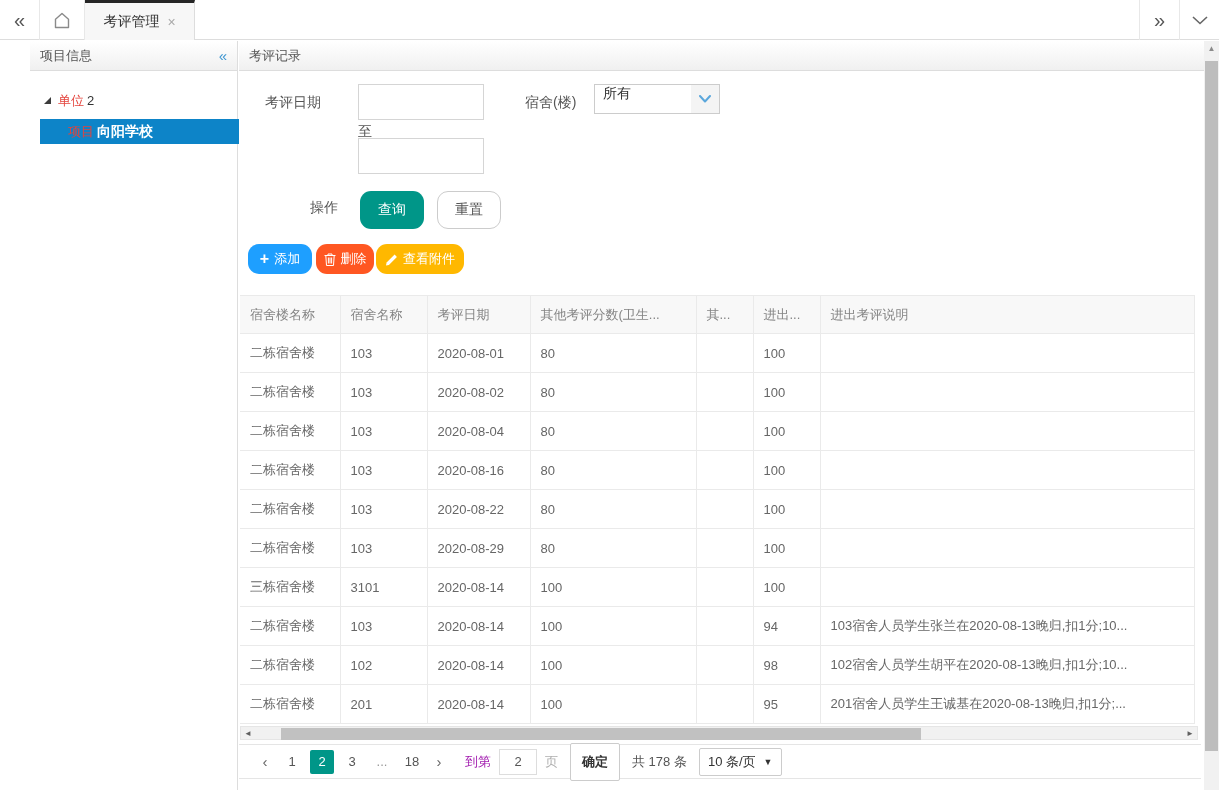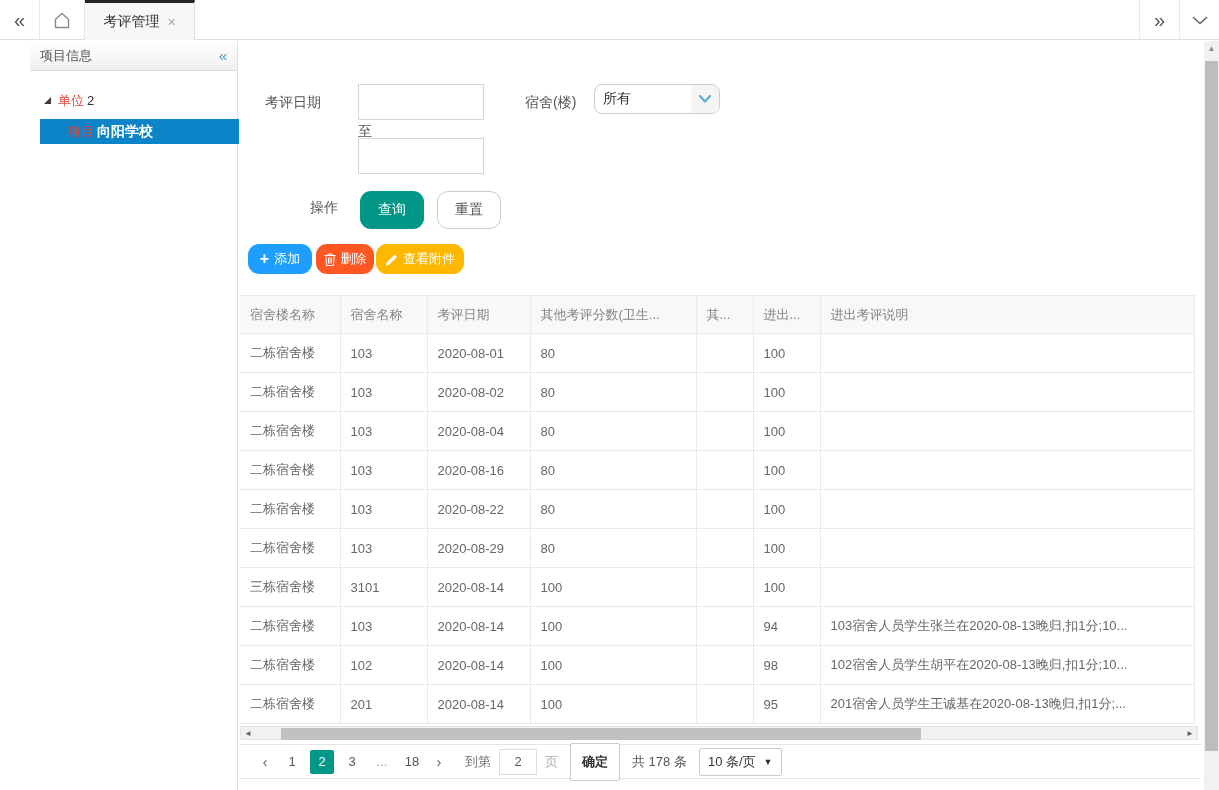--- a/index.html
+++ b/index.html
@@ -32,22 +32,22 @@
   .tree-node .node-label { color:#333; font-size:13px; }
   .tree-node-selected { margin-top:8px; margin-left:10px; width:246px; height:25px; display:flex; align-items:center;
     padding-left:28px; cursor:pointer; }
   .tree-node-selected .node-label { color:#fff; font-size:14px; font-weight:bold; }
   
   .main { position:absolute; top:41px; left:239px; width:965px; height:749px; background:#fff; }
   .main-header { height:30px; line-height:29px; padding:0 10px; background:linear-gradient(#ffffff,#f0f0f0);
     border-bottom:1px solid #ddd; color:#555; font-size:13px; }
   .lbl { position:absolute; color:#555; font-size:14px; }
   .txt-input { position:absolute; border:1px solid #d5d5d5; background:#fff; height:36px; width:126px; padding:0 8px; font-size:14px; color:#333; }
-  .select-box { position:absolute; border:1px solid #ccc; border-radius:8px; background:#fff; height:30px; width:126px;
-    display:flex; align-items:center; cursor:pointer; overflow:hidden; }
+  .select-box { position:absolute; border:1px solid #ccc; border-radius:0; background:#fff; height:30px; width:126px;
+    display:flex; cursor:pointer; overflow:hidden; }
   .select-box .sel-value { flex:1; padding-left:8px; font-size:14px; color:#333; }
   .select-box .sel-arrow { width:28px; height:100%; background:#f4f4f4; display:flex; align-items:center; justify-content:center; }
   .btn { position:absolute; display:flex; align-items:center; justify-content:center; cursor:pointer; font-size:14px; border-radius:11px; }
   .btn-search { background:#009688; color:#fff; width:64px; height:38px; }
   .btn-reset { background:#fff; color:#555; width:64px; height:38px; border:1px solid #ccc; }
   .btn-sm { height:30px; color:#fff; gap:5px; font-size:13px; }
   .btn-add { background:#1E9FFF; width:64px; }
   .btn-del { background:#FF5722; width:58px; }
   .btn-att { background:#FFB800; width:88px; }
   .plus-glyph { font-size:16px; font-weight:bold; line-height:1; }
@@ -74,21 +74,21 @@
   .vs-arrow { height:14px; display:flex; align-items:center; justify-content:center; color:#8a8a8a; font-size:8px; }
   .vs-thumb { position:absolute; top:20px; left:1px; width:13px; height:690px; background:#bdbdbd; }
   
   .pager { position:absolute; top:703px; left:0; width:962px; height:35px; border-top:1px solid #e5e5e5; border-bottom:1px solid #e5e5e5;
     display:flex; align-items:center; padding-left:14px; font-size:13px; color:#555; }
   .pg-nav { width:24px; text-align:center; font-size:15px; color:#666; cursor:pointer; }
   .pg-pages { display:flex; align-items:center; }
   .pg-item { min-width:24px; height:24px; line-height:24px; text-align:center; margin:0 3px; color:#555; cursor:pointer; border-radius:2px; }
   .pg-item.active { background:#009688; color:#fff; }
   .pg-item.ell { color:#999; cursor:default; }
-  .pg-goto-label { color:#737373; margin-left:14px; }
+  .pg-goto-label { color:#a21caf; margin-left:14px; }
   .pg-input { width:38px; height:26px; border:1px solid #ddd; text-align:center; font-size:13px; color:#555; margin:0 8px; background:#fff; }
   .pg-page-label { color:#b0b0b0; margin-right:12px; }
   .pg-confirm { height:38px; padding:0 11px; border:1px solid #ccc; background:#fff; border-radius:2px;
     display:flex; align-items:center; color:#333; cursor:pointer;font-weight:bold; }
   .pg-total { margin:0 12px; color:#555; }
   .pg-size { height:28px; border:1px solid #ccc; border-radius:2px; background:#fff; display:flex; align-items:center;
     padding:0 8px; gap:8px; color:#333; cursor:pointer; }
   .pg-size .dd { font-size:9px; color:#333; }
   svg { display:block; }
 </style>
@@ -134,20 +134,21 @@
       <span class="node-label">2</span>
     </div>
     <div class="tree-node-selected" id="selectedNode" style="background: rgb(13, 132, 200);">
       <span class="badge">项目</span>
       <span class="node-label">向阳学校</span>
     </div>
   </div>
 </div>
 
 <div class="main">
+  <div class="main-header">考评记录</div>
 
   <span class="lbl" style="left:26px; top:53px;">考评日期</span>
   <input class="txt-input" style="left: 119px; top: 43px;" value="">
   <span class="lbl" style="left:119px; top:82px;">至</span>
   <input class="txt-input" style="left: 119px; top: 97px;" value="">
 
   <span class="lbl" style="left:286px; top:53px;">宿舍(楼)</span>
   <div class="select-box" style="left:355px; top:43px;">
     <span class="sel-value">所有</span>
     <span class="sel-arrow">

